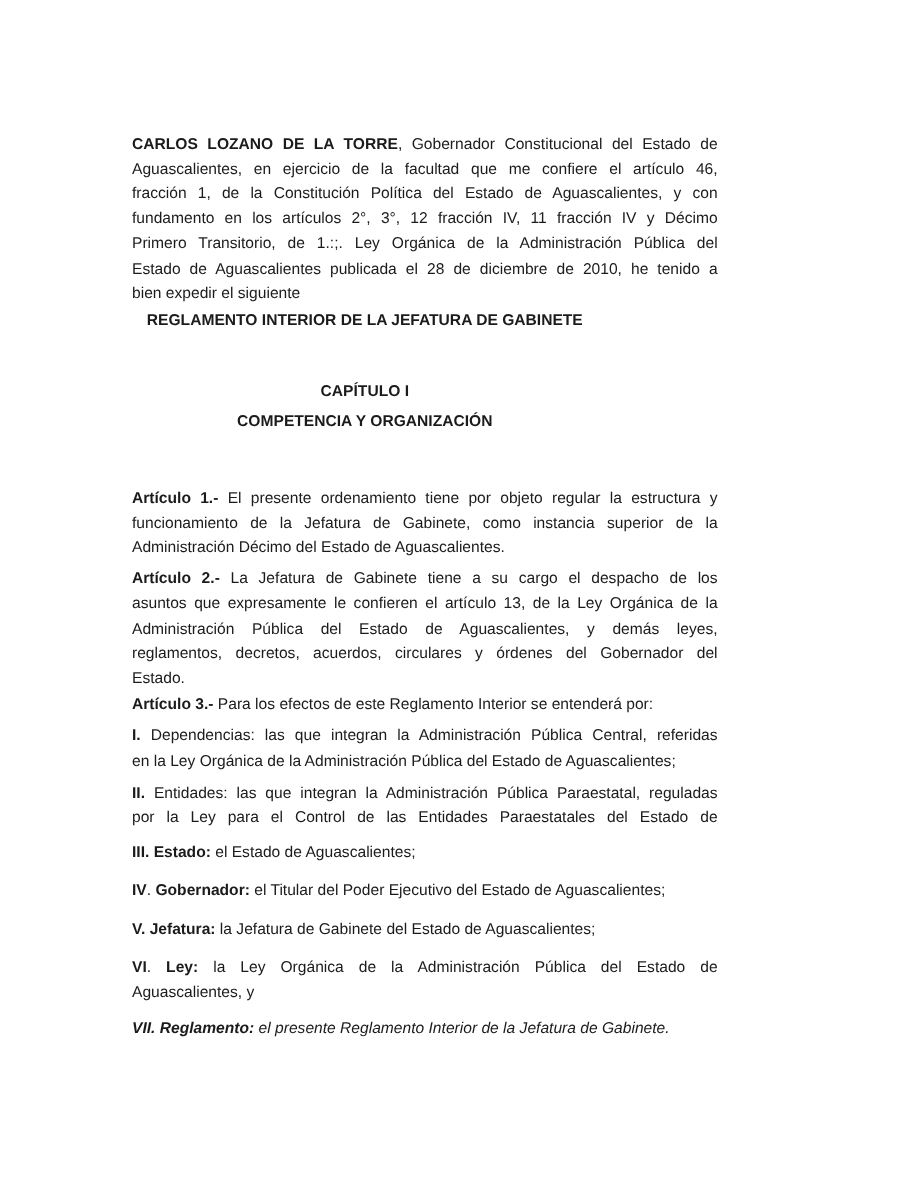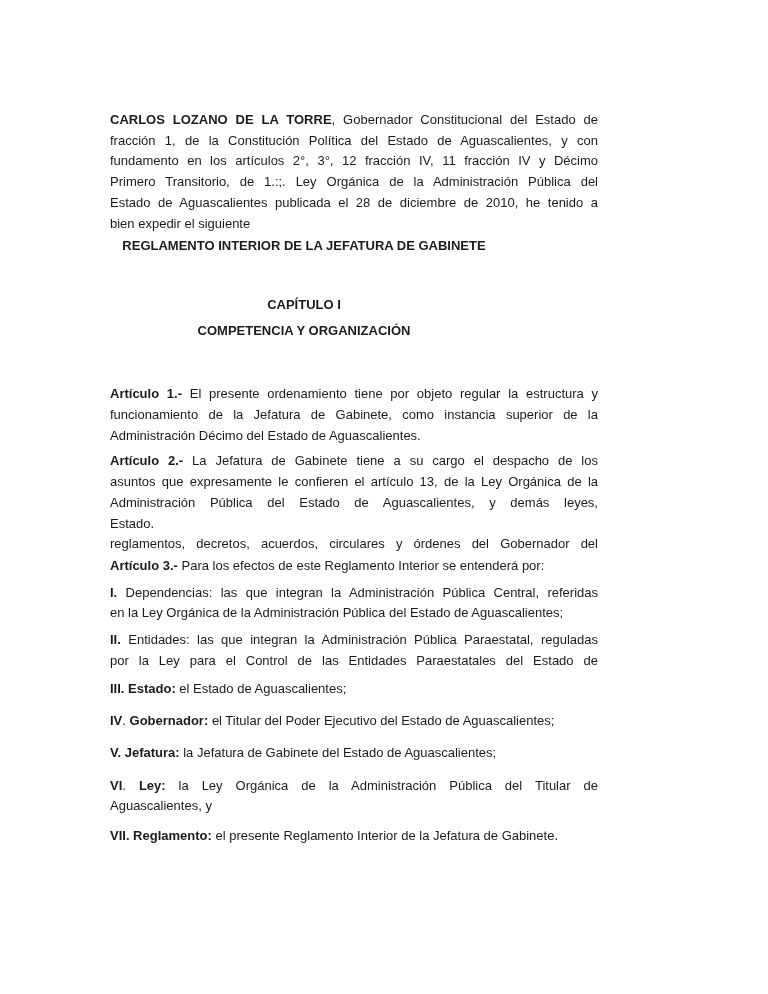--- a/index.html
+++ b/index.html
@@ -45,28 +45,29 @@
   .doc > .para:nth-child(4)  { margin-bottom: 43px; }
   .doc > .para:nth-child(5)  { margin-bottom: 5px;  }
   .doc > .para:nth-child(6)  { margin-bottom: 1px;  }
   .doc > .para:nth-child(7)  { margin-bottom: 6px;  }
   .doc > .para:nth-child(8)  { margin-bottom: 6px;  }
   .doc > .para:nth-child(9)  { margin-bottom: 8px;  }
   .doc > .para:nth-child(10) { margin-bottom: 11px; }
   .doc > .para:nth-child(11) { margin-bottom: 11px; }
   .doc > .para:nth-child(12) { margin-bottom: 12px; }
   .doc > .para:nth-child(13) { margin-bottom: 9px;  }
-  .doc > .para:nth-child(14) { margin-bottom: 0;    }
+  .doc > .para:nth-child(14) { margin-bottom: 0; font-style: italic;    }
 </style>
 </head>
 <body>
 
 <div class="doc" id="doc">
     <div class="para body">
       <div class="line"><b>CARLOS LOZANO DE LA TORRE</b><span>, Gobernador Constitucional del Estado de</span></div>
+      <div class="line"><span>Aguascalientes, en ejercicio de la facultad que me confiere el artículo 46,</span></div>
       <div class="line"><span>fracción 1, de la Constitución Política del Estado de Aguascalientes, y con</span></div>
       <div class="line"><span>fundamento en los artículos 2°, 3°, 12 fracción IV, 11 fracción IV y Décimo</span></div>
       <div class="line"><span>Primero Transitorio, de 1.:;. Ley Orgánica de la Administración Pública del</span></div>
       <div class="line"><span>Estado de Aguascalientes publicada el 28 de diciembre de 2010, he tenido a</span></div>
       <div class="line last"><span>bien expedir el siguiente</span></div>
     </div>
     <div class="para heading">
       <div class="line last"><b>REGLAMENTO INTERIOR DE LA JEFATURA DE GABINETE</b></div>
     </div>
     <div class="para heading">
@@ -77,22 +78,22 @@
     </div>
     <div class="para body">
       <div class="line"><b>Artículo 1.-</b><span> El presente ordenamiento tiene por objeto regular la estructura y</span></div>
       <div class="line"><span>funcionamiento de la Jefatura de Gabinete, como instancia superior de la</span></div>
       <div class="line last"><span>Administración Décimo del Estado de Aguascalientes.</span></div>
     </div>
     <div class="para body">
       <div class="line"><b>Artículo 2.-</b><span> La Jefatura de Gabinete tiene a su cargo el despacho de los</span></div>
       <div class="line"><span>asuntos que expresamente le confieren el artículo 13, de la Ley Orgánica de la</span></div>
       <div class="line"><span>Administración Pública del Estado de Aguascalientes, y demás leyes,</span></div>
+      <div class="line"><span>reglamentos, decretos, acuerdos, circulares y órdenes del Gobernador del</span></div>
       <div class="line last"><span>Estado.</span></div>
-      <div class="line"><span>reglamentos, decretos, acuerdos, circulares y órdenes del Gobernador del</span></div>
     </div>
     <div class="para body">
       <div class="line last"><b>Artículo 3.-</b><span> Para los efectos de este Reglamento Interior se entenderá por:</span></div>
     </div>
     <div class="para body">
       <div class="line"><b>I.</b><span> Dependencias: las que integran la Administración Pública Central, referidas</span></div>
       <div class="line last"><span>en la Ley Orgánica de la Administración Pública del Estado de Aguascalientes;</span></div>
     </div>
     <div class="para body">
       <div class="line"><b>II.</b><span> Entidades: las que integran la Administración Pública Paraestatal, reguladas</span></div>
@@ -101,19 +102,19 @@
     <div class="para body">
       <div class="line last"><b>III. Estado:</b><span> el Estado de Aguascalientes;</span></div>
     </div>
     <div class="para body">
       <div class="line last"><b>IV</b><span>. </span><b>Gobernador:</b><span> el Titular del Poder Ejecutivo del Estado de Aguascalientes;</span></div>
     </div>
     <div class="para body">
       <div class="line last"><b>V. Jefatura:</b><span> la Jefatura de Gabinete del Estado de Aguascalientes;</span></div>
     </div>
     <div class="para body">
-      <div class="line"><b>VI</b><span>. </span><b>Ley:</b><span> la Ley Orgánica de la Administración Pública del Titular de</span></div>
+      <div class="line"><b>VI</b><span>. </span><b>Ley:</b><span> la Ley Orgánica de la Administración Pública del Estado de</span></div>
       <div class="line last"><span>Aguascalientes, y</span></div>
     </div>
     <div class="para body">
       <div class="line last"><b>VII. Reglamento:</b><span> el presente Reglamento Interior de la Jefatura de Gabinete.</span></div>
     </div>
   </div>
 
 </body></html>

